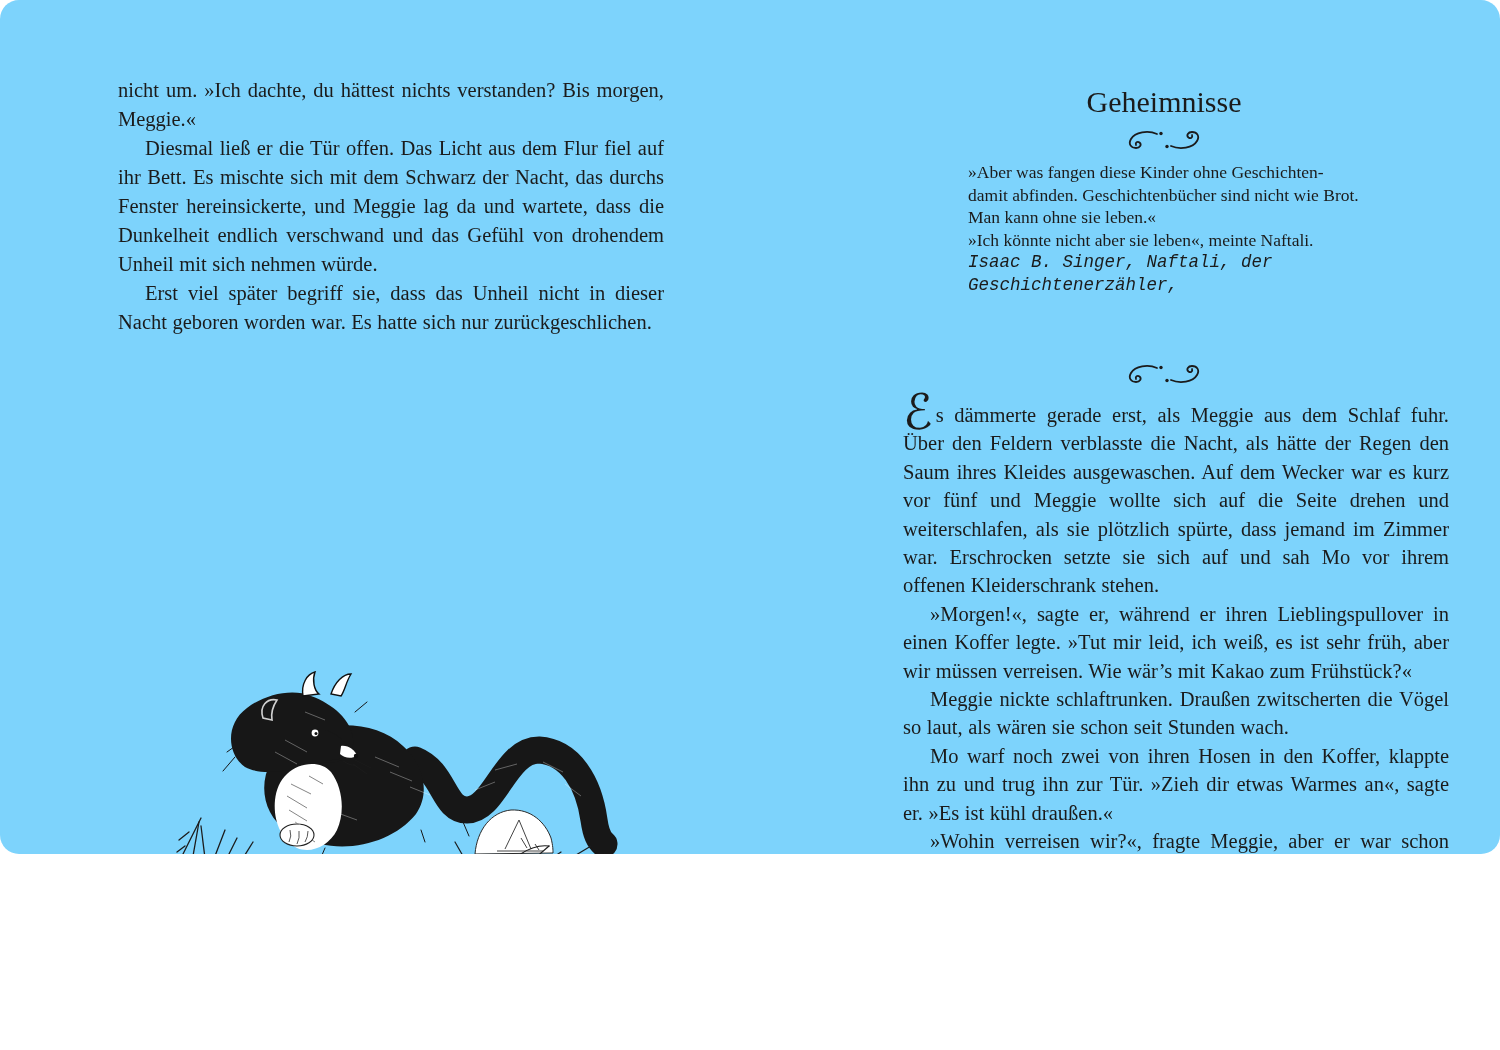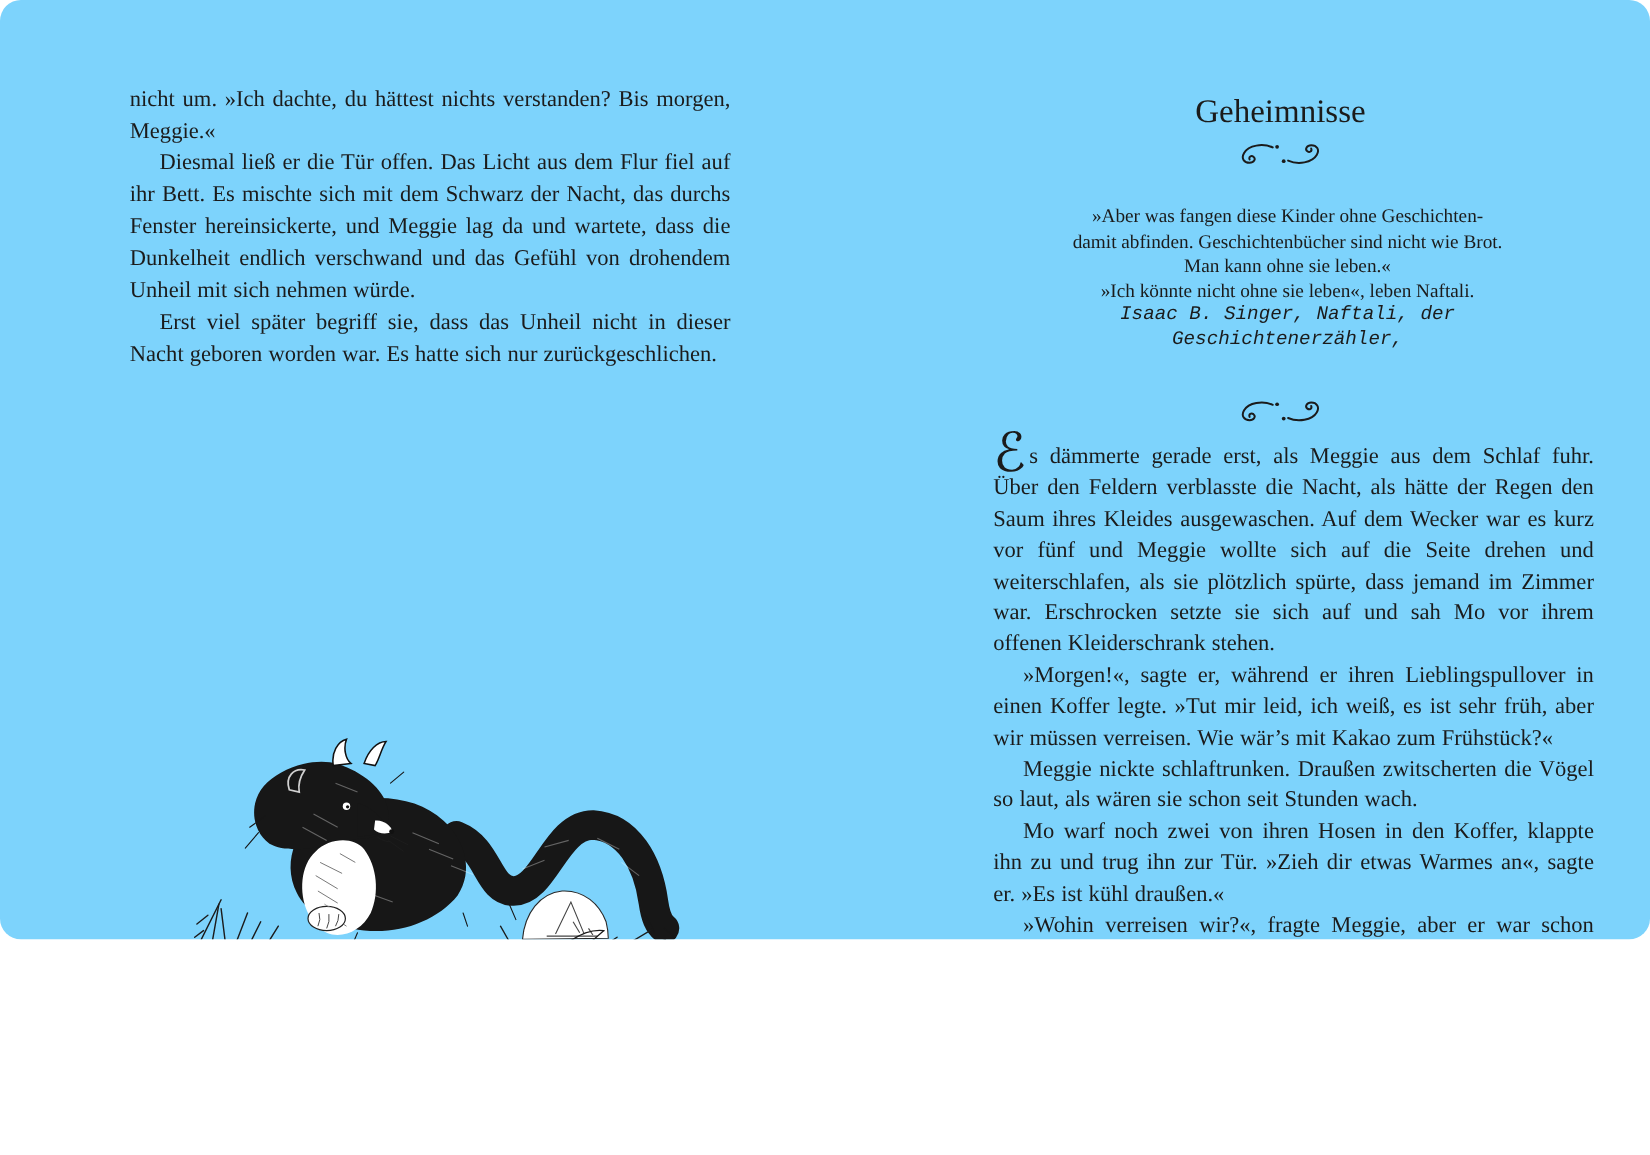--- a/index.html
+++ b/index.html
@@ -50,26 +50,25 @@
     left: 0;
     width: 100%;
     display: flex;
     justify-content: center;
   }
   .orn1 { top: 44px; }
   .orn2 { top: 278px; }
 
   .epigraph {
     position: absolute;
-    top: 100px;
+    top: 76px;
     left: 77px;
     width: 405px;
     font-size: 17.5px;
     line-height: 22.6px;
-    text-align: center;
   }
   .ep-attr { font-style: italic; font-family: Liberation Mono, monospace; }
 
   .chapter-body { position: absolute; top: 316px; left: 12px; width: 100%; }
   .chapter-body .para { line-height: 28.4px; }
 
   .dropcap {
     font-family: "DejaVu Serif", "DejaVu Sans", serif;
     font-size: 49px;
     line-height: 0;
@@ -214,21 +213,21 @@
           <path d="M31,5 C22,1 9,3 5,10 C2,15 5,19 10,19 C14,19 16,15.5 13.5,13.5 C11.5,12 9,13.5 10,16"></path>
           <circle cx="35" cy="4.5" r="1.7" fill="#1b1b1b" stroke="none"></circle>
         </g>
       </svg>
     </div>
 
     <div class="epigraph">
       <div class="ep-line">»Aber was fangen diese Kinder ohne Geschichten-</div>
       <div class="ep-line">damit abfinden. Geschichtenbücher sind nicht wie Brot.</div>
       <div class="ep-line">Man kann ohne sie leben.«</div>
-      <div class="ep-line">»Ich könnte nicht ohne sie leben«, leben Naftali.</div>
+      <div class="ep-line">»Ich könnte nicht aber sie leben«, meinte Naftali.</div>
       <div class="ep-line ep-attr">Isaac B. Singer, Naftali, der Geschichtenerzähler,</div>
     </div>
 
     <div class="ornament orn2">
       <svg width="76" height="22" viewBox="0 0 76 22" xmlns="http://www.w3.org/2000/svg">
         <g id="fl2" stroke="#1b1b1b" stroke-width="1.8" fill="none" stroke-linecap="round">
           <path d="M31,5 C22,1 9,3 5,10 C2,15 5,19 10,19 C14,19 16,15.5 13.5,13.5 C11.5,12 9,13.5 10,16"></path>
           <circle cx="35" cy="4.5" r="1.7" fill="#1b1b1b" stroke="none"></circle>
         </g>
         <g transform="translate(76,22) rotate(180)" stroke="#1b1b1b" stroke-width="1.8" fill="none" stroke-linecap="round">

